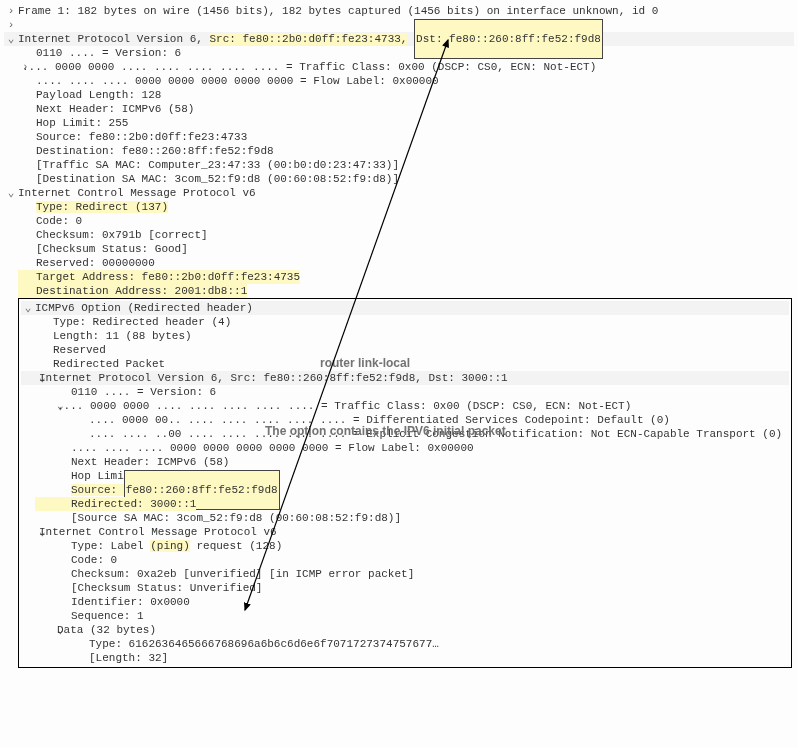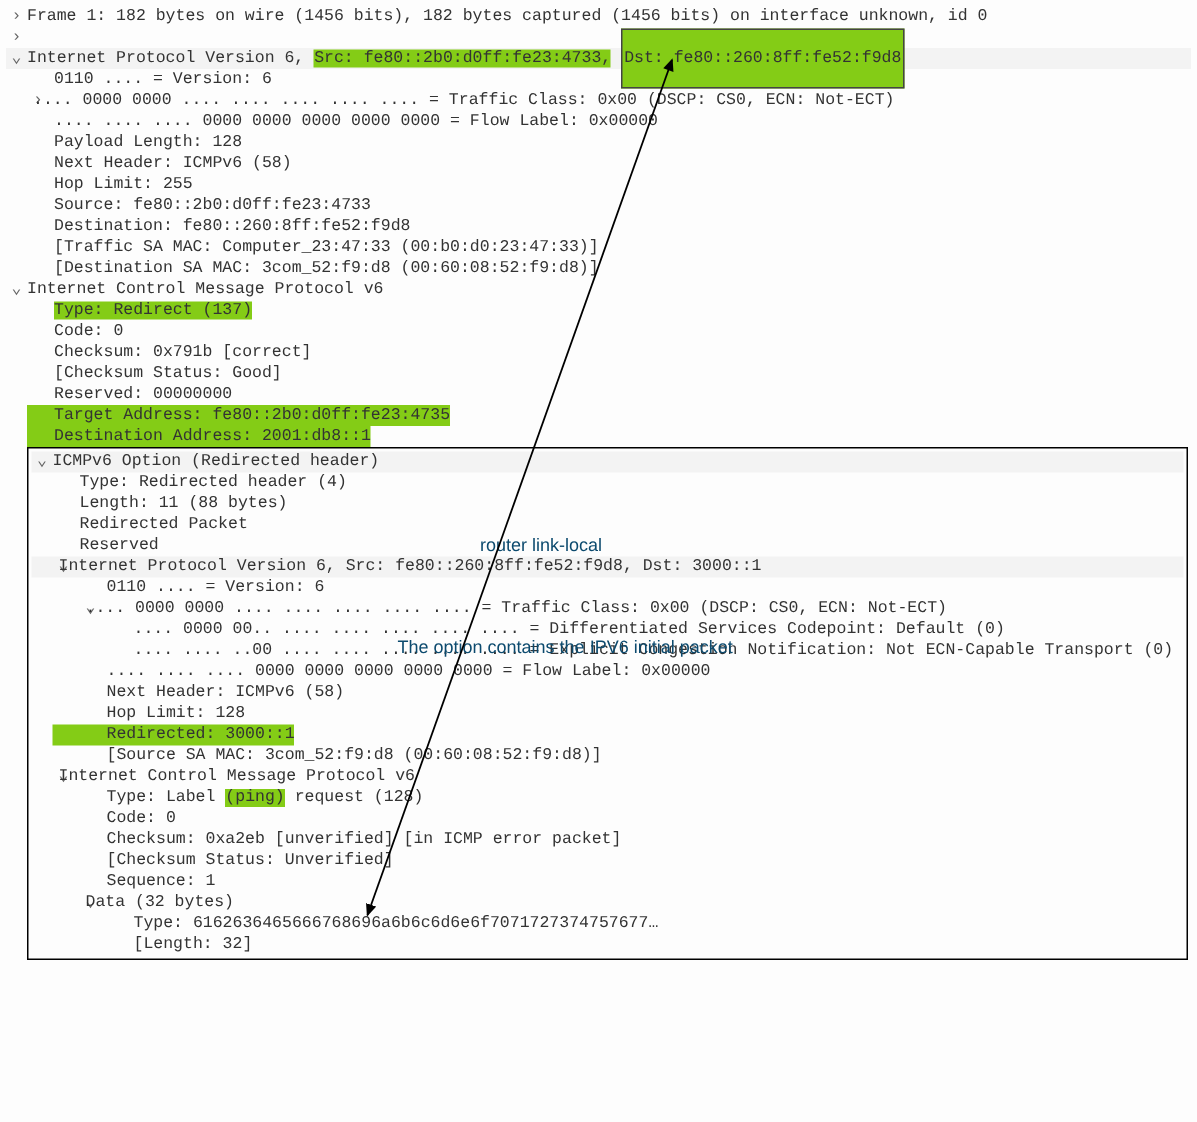--- a/index.html
+++ b/index.html
@@ -14,24 +14,24 @@
     width: 798px;
     position: relative;
   }
   .row { white-space: pre; display: flex; align-items: flex-start; }
   .toggle { width: 14px; display: inline-block; color: #666; cursor: pointer; text-align: center; }
   .indent0 { padding-left: 0; }
   .indent1 { padding-left: 18px; }
   .indent2 { padding-left: 36px; }
   .indent3 { padding-left: 54px; }
   .selrow { background: #f3f3f3; }
-  .hl { background: #84cc16; text-align: center; }
+  .hl { background: #fef9c3; text-align: center; }
   .box1 { border: 1px solid #444; padding: 13px 1px; }
   .outerbox { border: 1.5px solid #000; padding: 2px 2px 2px 2px; margin: 0 2px 0 14px; }
-  .annot { position: absolute; font-family: Arial, sans-serif; font-size: 12px; font-weight: normal; color: #0c4a6e; pointer-events: none; }
+  .annot { position: absolute; font-family: Arial, sans-serif; font-size: 12px; font-weight: bold; color: #737373; pointer-events: none; }
   svg.arrowsvg { position: absolute; left:0; top:0; pointer-events: none; }
 </style>
 </head>
 <body>
 
 <div class="row">
   <span class="toggle">›</span>
   <span class="indent0">Frame 1: 182 bytes on wire (1456 bits), 182 bytes captured (1456 bits) on interface unknown, id 0</span>
 </div>
 
@@ -66,45 +66,47 @@
 <div class="row"><span class="toggle"></span><span class="indent1 hl">Target Address: fe80::2b0:d0ff:fe23:4735</span></div>
 <div class="row"><span class="toggle"></span><span class="indent1 hl">Destination Address: 2001:db8::1</span></div>
 
 <div class="outerbox">
 <div class="row selrow">
   <span class="toggle">⌄</span>
   <span>ICMPv6 Option (Redirected header)</span>
 </div>
 <div class="row"><span class="toggle"></span><span class="indent1">Type: Redirected header (4)</span></div>
 <div class="row"><span class="toggle"></span><span class="indent1">Length: 11 (88 bytes)</span></div>
+<div class="row"><span class="toggle"></span><span class="indent1">Reserved</span></div>
 <div class="row"><span class="toggle"></span><span class="indent1">Redirected Packet</span></div>
-<div class="row"><span class="toggle"></span><span class="indent1">Reserved</span></div>
 
 <div class="row selrow">
   <span class="toggle indent1">⌄</span>
   <span>Internet Protocol Version 6, Src: fe80::260:8ff:fe52:f9d8, Dst: 3000::1</span>
 </div>
 <div class="row"><span class="toggle"></span><span class="indent2">0110 .... = Version: 6</span></div>
 <div class="row"><span class="toggle indent2">⌄</span><span>.... 0000 0000 .... .... .... .... .... = Traffic Class: 0x00 (DSCP: CS0, ECN: Not-ECT)</span></div>
 <div class="row"><span class="toggle"></span><span class="indent3">.... 0000 00.. .... .... .... .... .... = Differentiated Services Codepoint: Default (0)</span></div>
 <div class="row"><span class="toggle"></span><span class="indent3">.... .... ..00 .... .... .... .... .... = Explicit Congestion Notification: Not ECN-Capable Transport (0)</span></div>
 <div class="row"><span class="toggle"></span><span class="indent2">.... .... .... 0000 0000 0000 0000 0000 = Flow Label: 0x00000</span></div>
 <div class="row"><span class="toggle"></span><span class="indent2">Next Header: ICMPv6 (58)</span></div>
 <div class="row"><span class="toggle"></span><span class="indent2">Hop Limit: 128</span></div>
+<div class="row"><span class="toggle"></span><span class="indent2"><span class="hl"><span>Source: </span></span><span class="hl box1">fe80::260:8ff:fe52:f9d8</span></span></div>
 <div class="row"><span class="toggle"></span><span class="indent2 hl">Redirected: 3000::1</span></div>
 <div class="row"><span class="toggle"></span><span class="indent2">[Source SA MAC: 3com_52:f9:d8 (00:60:08:52:f9:d8)]</span></div>
 
 <div class="row">
   <span class="toggle indent1">⌄</span>
   <span>Internet Control Message Protocol v6</span>
 </div>
 <div class="row"><span class="toggle"></span><span class="indent2"><span>Type: Label </span><span class="hl">(ping)</span><span> request (128)</span></span></div>
 <div class="row"><span class="toggle"></span><span class="indent2">Code: 0</span></div>
 <div class="row"><span class="toggle"></span><span class="indent2">Checksum: 0xa2eb [unverified] [in ICMP error packet]</span></div>
 <div class="row"><span class="toggle"></span><span class="indent2">[Checksum Status: Unverified]</span></div>
+<div class="row"><span class="toggle"></span><span class="indent2">Identifier: 0x0000</span></div>
 <div class="row"><span class="toggle"></span><span class="indent2">Sequence: 1</span></div>
 <div class="row"><span class="toggle indent2">⌄</span><span>Data (32 bytes)</span></div>
 <div class="row"><span class="toggle"></span><span class="indent3">Type: 6162636465666768696a6b6c6d6e6f7071727374757677…</span></div>
 <div class="row"><span class="toggle"></span><span class="indent3">[Length: 32]</span></div>
 </div>
 
 <div class="annot" style="left:320px; top:356px;">router link-local</div>
 <div class="annot" style="left:265px; top:424px;">The option contains the IPV6 initial packet</div>
 
 <svg class="arrowsvg" width="798" height="748">

